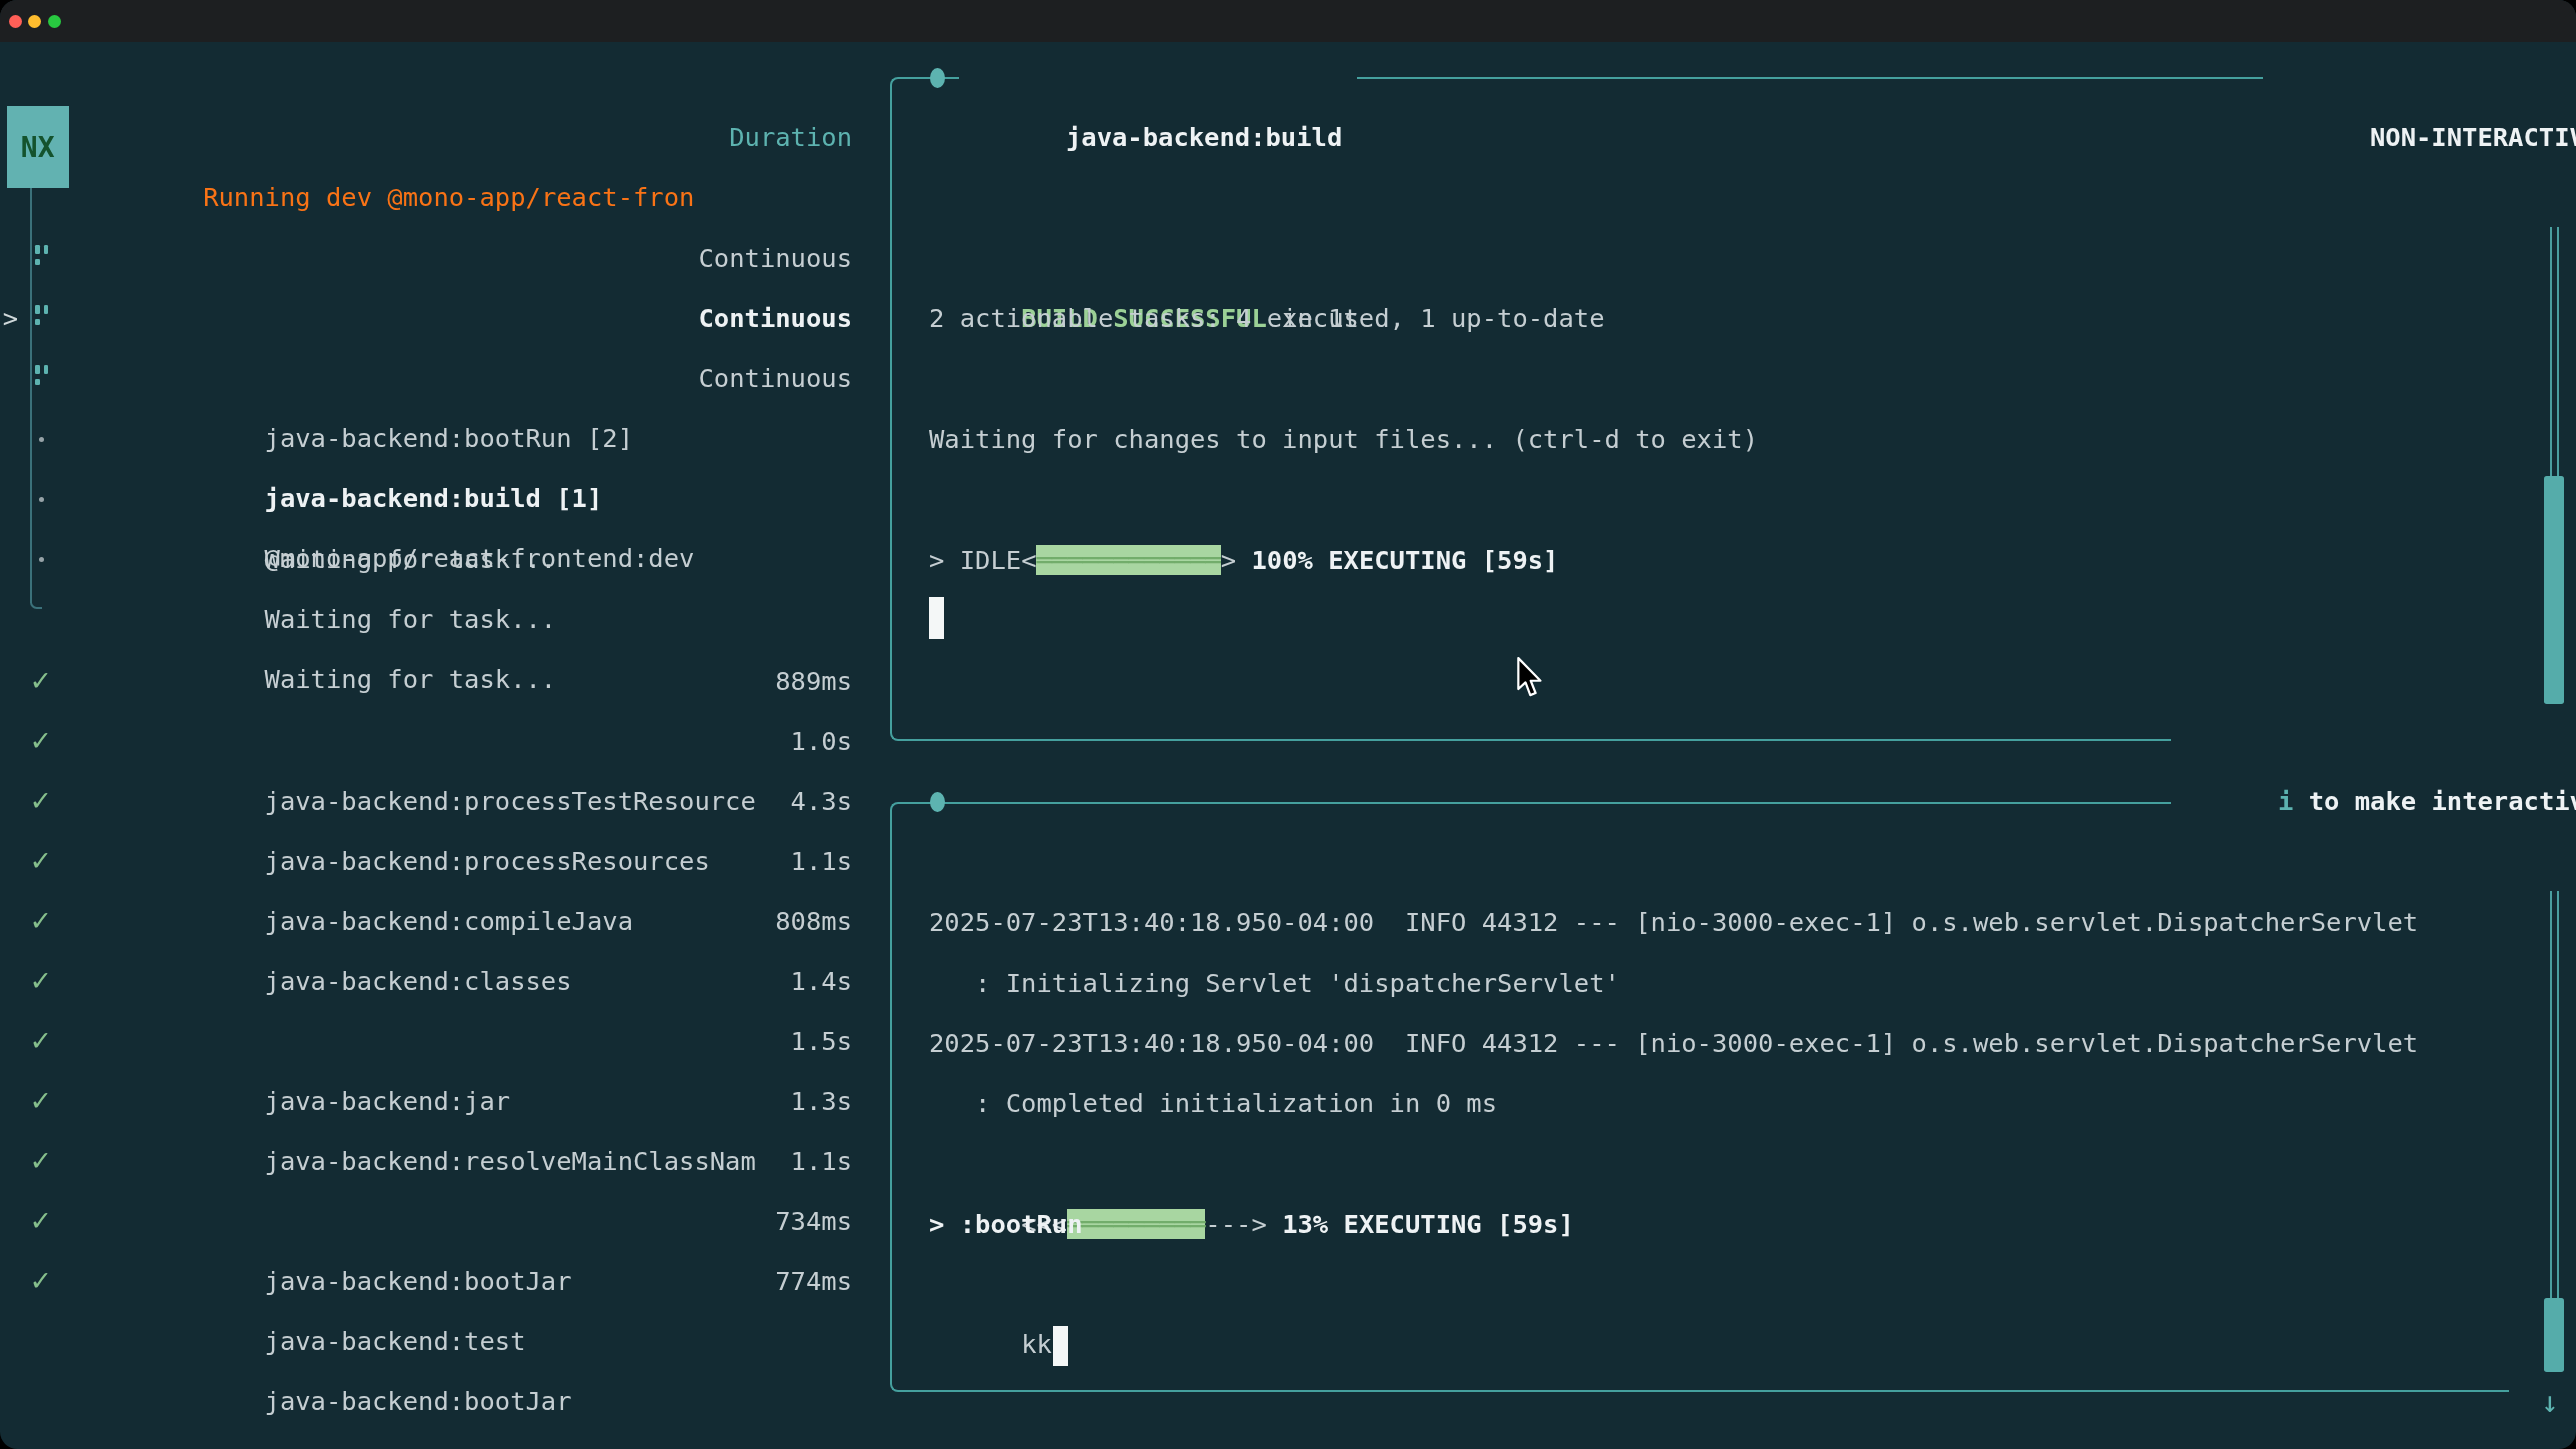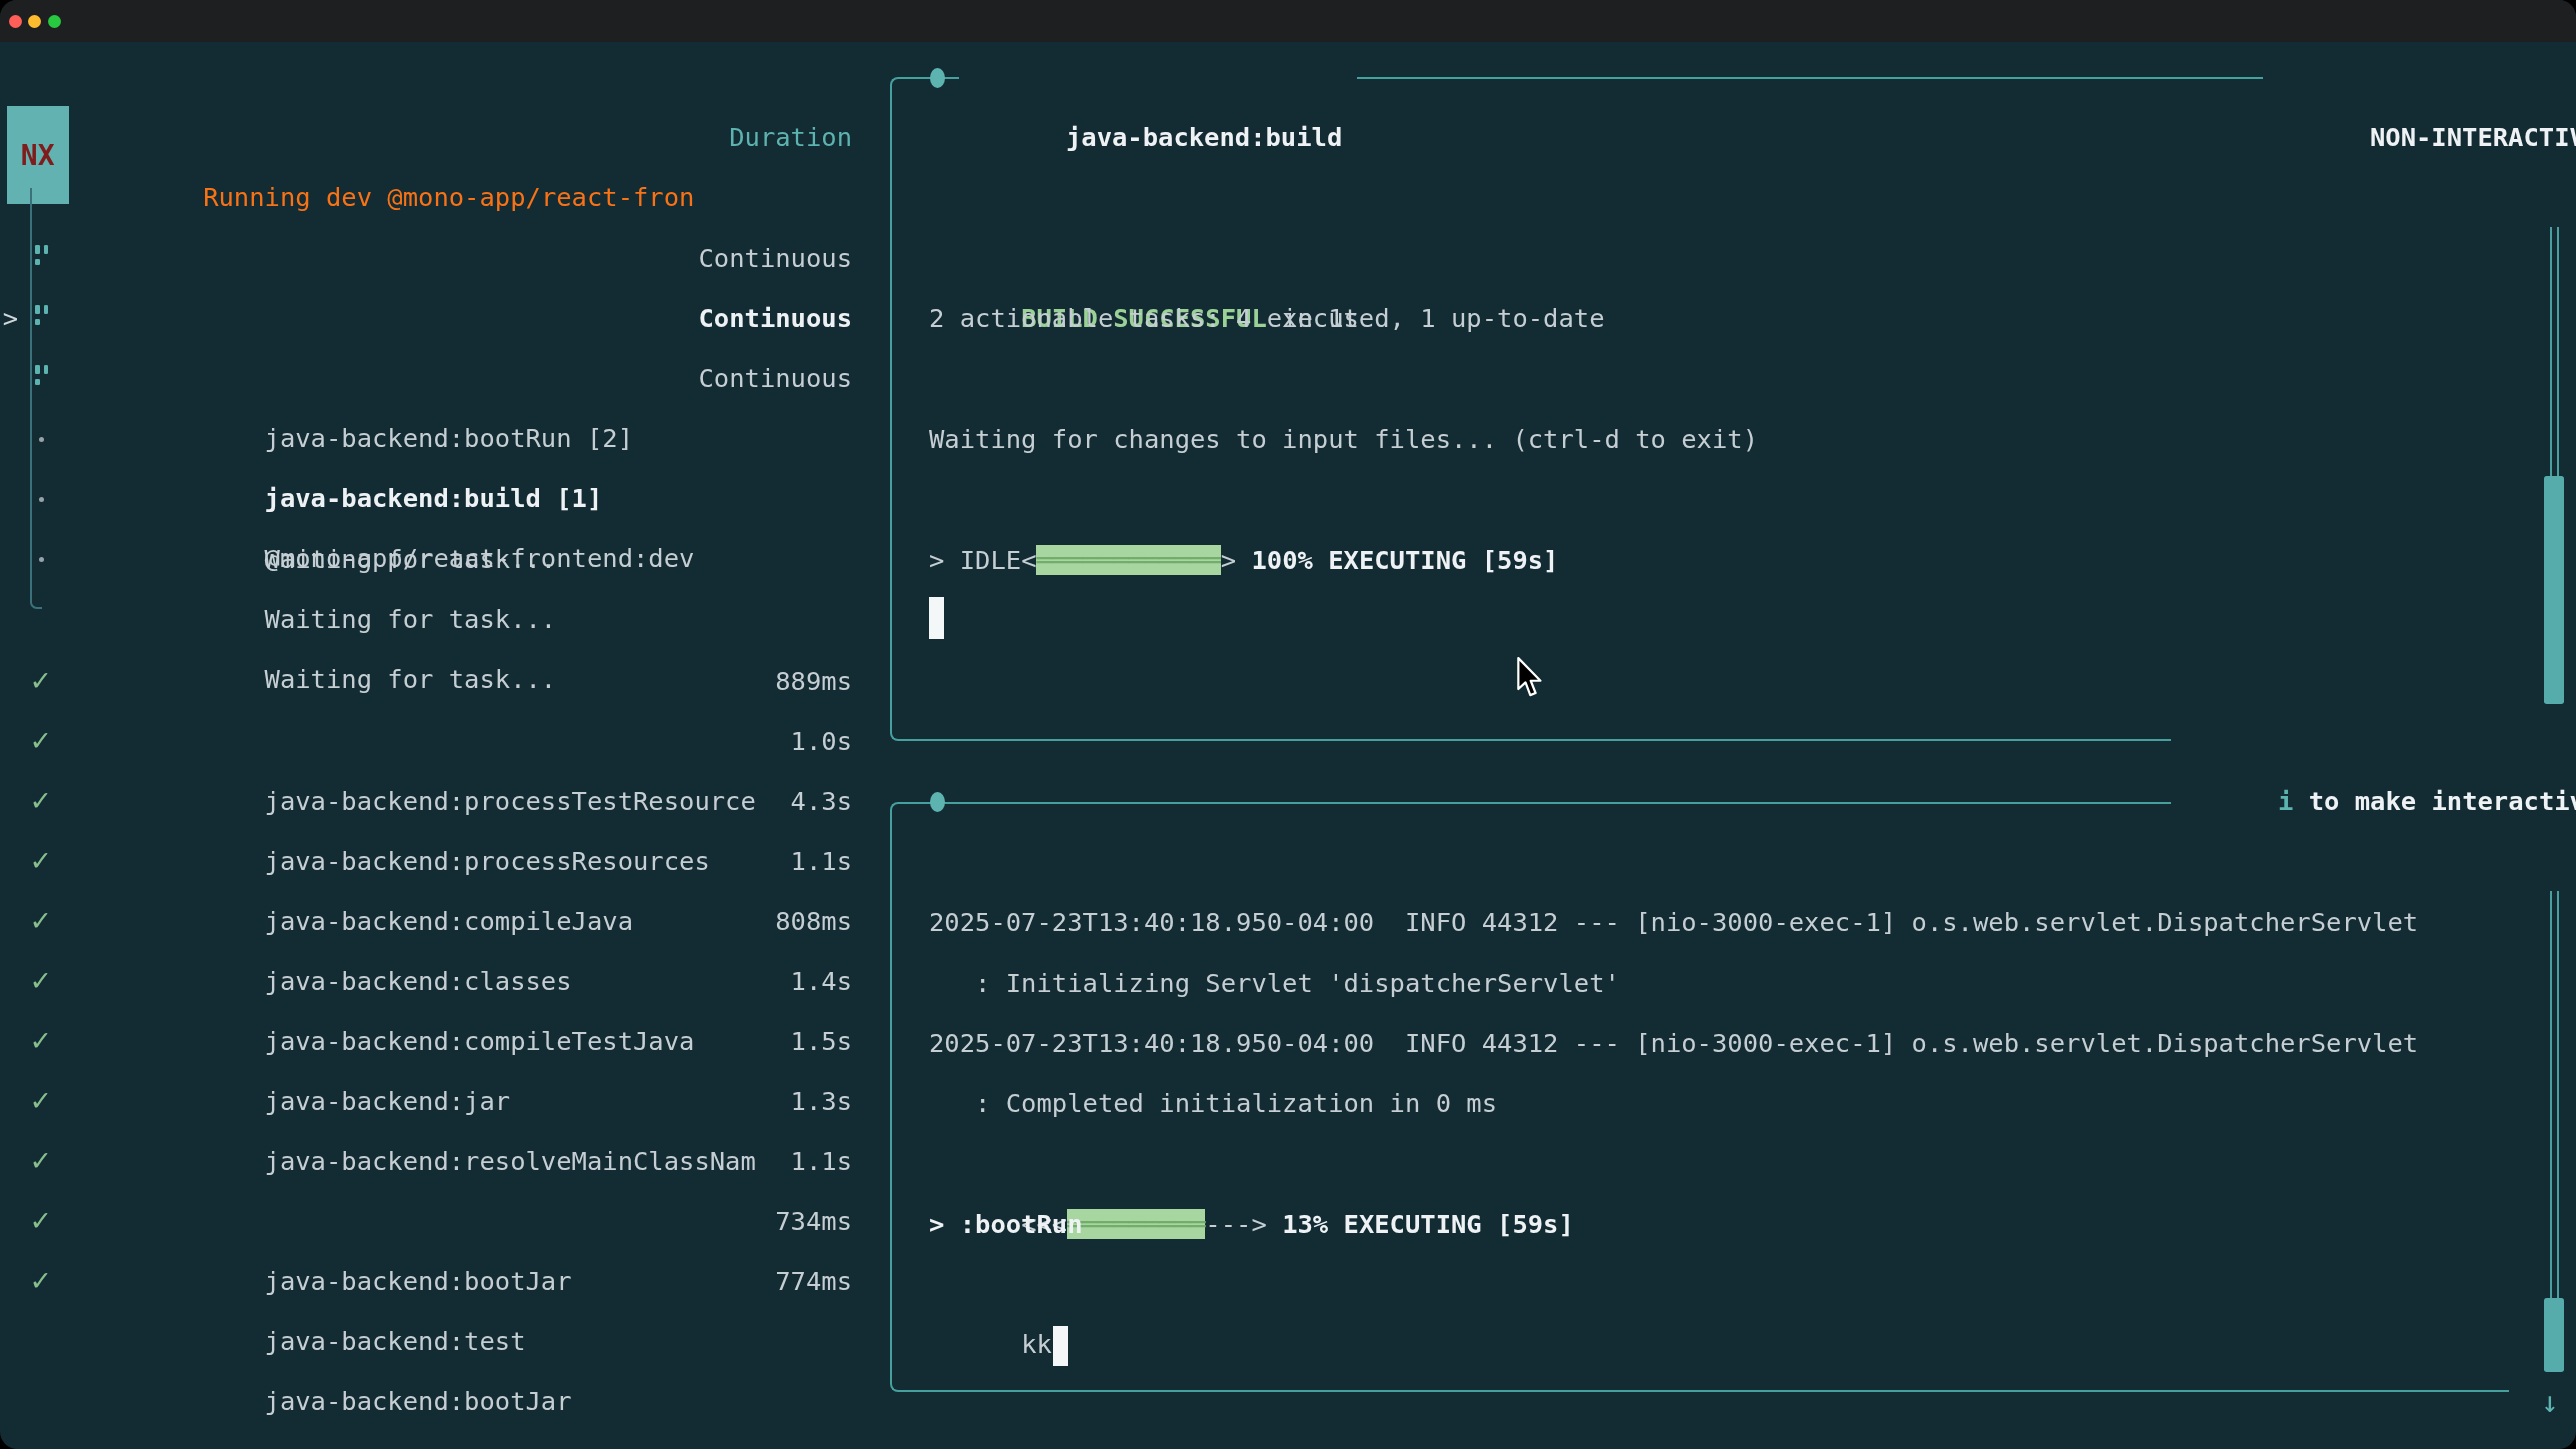--- a/index.html
+++ b/index.html
@@ -26,22 +26,22 @@
   .caret{position:absolute;left:2.7px;top:0;color:#cfd8da;visibility:hidden}
   .selected .caret{visibility:visible}
   .spin{position:absolute;left:35px;top:17.4px;width:17.4px;height:27px}
   .spin i{position:absolute;width:4.7px;height:8.7px;background:var(--teal);border-radius:1.3px}
   .spin i:nth-child(1){left:0;top:0}
   .spin i:nth-child(2){left:8.7px;top:0}
   .spin i:nth-child(3){left:0;top:14px;height:6px}
   .check{position:absolute;left:29.5px;top:0;color:var(--check);
          font-family:"DejaVu Sans","DejaVu Sans Mono",sans-serif;font-size:27px}
   .pend-dot{position:absolute;left:39px;top:27.5px;width:5.4px;height:5.4px;border-radius:50%;background:var(--dim)}
-  .nx-badge{position:absolute;left:6.7px;top:106px;width:62px;height:98px;background:#62b2b1;
-            color:#7f1d1d;font-weight:bold;font-size:28px;display:flex;align-items:center;justify-content:center}
+  .nx-badge{position:absolute;left:6.7px;top:106px;width:62px;height:82px;background:#62b2b1;
+            color:#14532d;font-weight:bold;font-size:28px;display:flex;align-items:center;justify-content:center}
   .treeline{position:absolute;left:29.5px;top:188px;width:12px;height:421px;
             border-left:2px solid var(--dimteal);border-bottom:2px solid var(--dimteal);
             border-bottom-left-radius:6.7px}
   .panel{position:absolute;left:890px;width:1619px;border:2px solid var(--border);border-right:0;
          border-radius:8px 0 0 8px}
   .panel-dot{position:absolute;width:14.8px;height:20px;border-radius:50%;background:var(--teal)}
   .legend{position:absolute;background:var(--bg);padding:0 14.8px;z-index:5}
   .teal{color:var(--teal)}
   .bright{color:var(--bright);font-weight:bold}
   .green{color:var(--green);font-weight:bold}
@@ -130,21 +130,20 @@
         </div>
 
         <div class="row">
           <span class="check">✓</span>
           <span class="tasklabel">java-backend:classes</span>
           <span class="rightcol">1.1s</span>
         </div>
 
         <div class="row">
           <span class="check">✓</span>
-          <span class="tasklabel">java-backend:compileTestJava</span>
           <span class="rightcol">808ms</span>
         </div>
 
         <div class="row">
           <span class="check">✓</span>
           <span class="tasklabel">java-backend:jar</span>
           <span class="rightcol">1.4s</span>
         </div>
 
         <div class="row">

